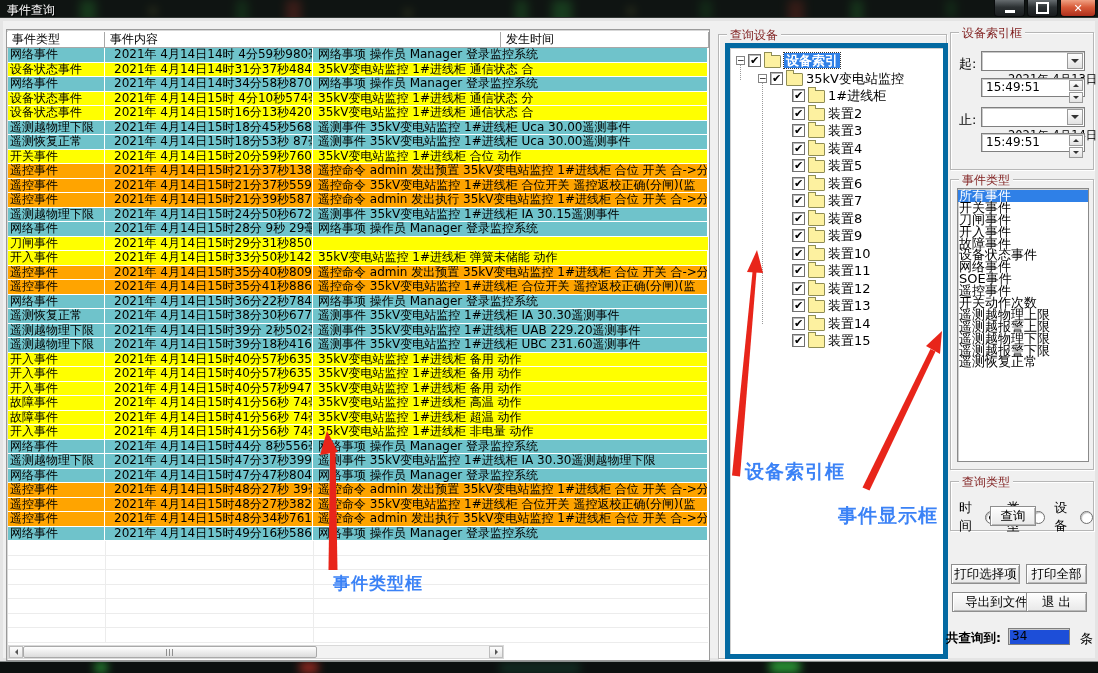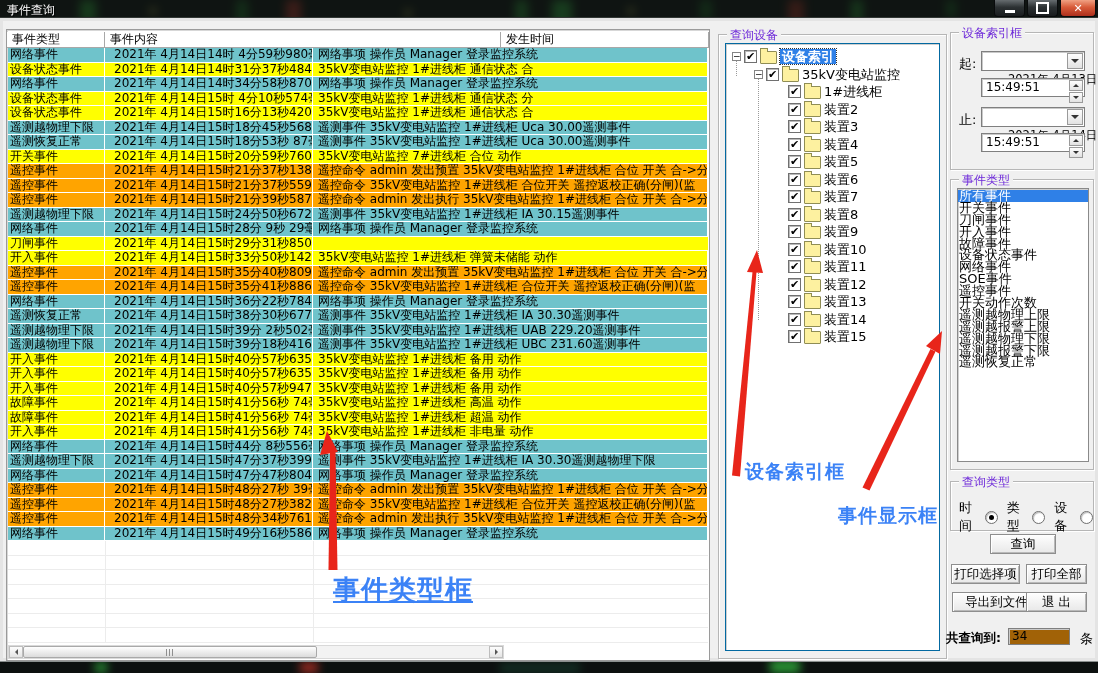--- a/index.html
+++ b/index.html
@@ -11,21 +11,21 @@
   .title{position:absolute;left:7px;top:2px;color:#fff;font-size:12px;text-shadow:1px 1px 1px #000;}
   .winbtns{position:absolute;right:2px;top:0;display:flex;gap:2px;z-index:6;}
   .wbtn{width:29px;height:16px;border:1px solid #090b0c;border-top:none;border-radius:0 0 4px 4px;
         background:linear-gradient(#666c6f,#2c3133 45%,#191c1e);display:flex;align-items:center;justify-content:center;cursor:pointer;}
   .wbtn.close{width:34px;background:linear-gradient(#f0a183,#d85b39 45%,#ad2f1d);color:#fff;font-size:11px;font-weight:bold;}
   .g-min{width:10px;height:3px;background:#fff;margin-top:7px;}
   .g-max{width:9px;height:8px;border:2px solid #fff;}
   .winbody{position:absolute;left:0;top:18px;width:1092px;height:637px;background:#f0f0f0;border:3px solid #e4e4e4;outline:1px solid #8a8f8e;}
   
   .group{position:absolute;border:1px solid #b6b6b6;box-shadow:inset 1px 1px 0 #fff, 1px 1px 0 #fff;background:#f0f0f0;}
-  .legend{position:absolute;top:-8px;left:8px;background:#f0f0f0;padding:0 3px;font-size:12px;color:#6d28d9;}
+  .legend{position:absolute;top:-8px;left:8px;background:#f0f0f0;padding:0 3px;font-size:12px;color:#7f1d1d;}
   
   .etable{position:absolute;left:6px;top:29px;width:702px;height:630px;background:#fff;border:1px solid #9a9a9a;box-shadow:inset 1px 1px 0 #d7d7d7;}
   .thead{display:flex;height:15px;margin-top:2px;border-bottom:1px solid #a8a8a8;background:#fff;font-size:12px;line-height:15px;}
   .th{border-right:1px solid #a8a8a8;box-shadow:inset -1px 0 0 #fff;padding-left:5px;box-sizing:border-box;white-space:pre;}
   .th1{width:98px;}.th2{width:208px;}.th3{flex:1;}
   .rows{position:absolute;left:1px;right:1px;top:18px;}
   .trow-e{display:flex;height:14.5px;line-height:13.7px;font-size:12px;box-sizing:border-box;border-bottom:1px solid #fff;white-space:pre;overflow:hidden;}
   .td{box-sizing:border-box;border-right:1px solid #fff;overflow:hidden;}
   .td1{width:97px;padding-left:2px;}.td2{width:208px;padding-left:9px;}.td3{flex:1;padding-left:5px;}
   .cyan{background:#6fc3cb;}.yellow{background:#ffff00;}.orange{background:#ffa400;}
@@ -36,21 +36,21 @@
   .hscroll{position:absolute;left:1px;bottom:1px;width:496px;height:14px;background:#f3f3f3;border:1px solid #d9d9d9;box-sizing:border-box;}
   .sbtn{position:absolute;top:0;width:14px;height:12px;background:linear-gradient(#fdfdfd,#e4e4e4);border:1px solid #bdbdbd;box-sizing:border-box;display:flex;align-items:center;justify-content:center;}
   .sbtn.left{left:0;}.sbtn.right{right:0;}
   .tri-l{width:0;height:0;border:3px solid transparent;border-right-color:#555;margin-left:-3px;}
   .tri-r{width:0;height:0;border:3px solid transparent;border-left-color:#555;margin-right:-3px;}
   .thumb{position:absolute;left:14px;top:0;width:294px;height:12px;background:linear-gradient(#ffffff,#dcdcdc);border:1px solid #a9a9a9;border-radius:2px;box-sizing:border-box;}
   .grip{position:absolute;left:50%;top:2px;transform:translateX(-50%);width:8px;height:7px;
         background:repeating-linear-gradient(to right,#8f8f8f 0 1px,transparent 1px 3px);}
   
   .gb-device{left:718px;top:34px;width:227px;height:623px;}
-  .treebox{position:absolute;left:6px;top:8px;width:213px;height:606px;background:#fff;border:1px solid #0369a1;box-shadow:inset 1px 1px 0 #cfcfcf;overflow:hidden;}
+  .treebox{position:absolute;left:6px;top:8px;width:213px;height:606px;background:#fff;border:5px solid #0369a1;box-shadow:inset 1px 1px 0 #cfcfcf;overflow:hidden;}
   .tree{position:absolute;left:0;top:4px;right:0;}
   .vline{position:absolute;border-left:1px dotted #9a9a9a;}
   .trow{display:flex;align-items:center;height:17.5px;gap:3px;position:relative;}
   .lv0{margin-left:6px;}.lv1{margin-left:28px;}.lv2{margin-left:62px;}
   .expander{display:none;width:9px;height:9px;box-sizing:border-box;border:1px solid #848484;background:#fff;flex:none;position:relative;}
   .lv0 .expander,.lv1 .expander{display:block;}
   .expander::after{content:'−';position:absolute;left:0;top:-3px;width:7px;font-size:9px;line-height:13px;color:#000;text-align:center;}
   .cb{width:13px;height:13px;box-sizing:border-box;background:#fff;border:1px solid #707070;box-shadow:inset 1px 1px 0 #b9b9b9;flex:none;position:relative;}
   .cb::after{content:'✔';position:absolute;left:1px;top:-1px;font-size:11px;font-weight:bold;color:#000;}
   .folder{width:15px;height:11px;background:#fdf1a0;border:1px solid #8f8d55;border-radius:1px;flex:none;position:relative;margin-top:2px;}
@@ -76,21 +76,21 @@
   
   .gb-qtype{left:950px;top:481px;width:142px;height:48px;}
   .radios{position:absolute;left:8px;top:17px;display:flex;gap:9px;font-size:13px;align-items:center;}
   .opt{display:flex;align-items:center;gap:2px;}
   .radio{width:11px;height:11px;border-radius:50%;border:1px solid #6f6f6f;background:#fff;box-shadow:inset 1px 1px 1px #bbb;position:relative;flex:none;}
   .dot{display:none;position:absolute;left:3px;top:3px;width:5px;height:5px;border-radius:50%;background:#000;}
   .opt.on .dot{display:block;}
   
   .btn{position:absolute;background:linear-gradient(#fefefe,#e8e8e8);border:1px solid #8e8e8e;box-shadow:inset 1px 1px 0 #fff, inset -1px -1px 0 #b9b9b9;font-size:12.5px;display:flex;align-items:center;justify-content:center;box-sizing:border-box;cursor:pointer;color:#000;white-space:pre;}
   .statuslbl{position:absolute;left:946px;top:630px;font-size:12.5px;font-weight:bold;}
-  .statusbox{position:absolute;left:1008px;top:628px;width:62px;height:17px;background:#a16207;border:1px solid #7f7f7f;box-shadow:inset 1px 1px 0 #c9c9c9;box-sizing:border-box;font-size:12px;line-height:15px;padding-left:3px;}
+  .statusbox{position:absolute;left:1008px;top:628px;width:62px;height:17px;background:#1d4ed8;border:1px solid #7f7f7f;box-shadow:inset 1px 1px 0 #c9c9c9;box-sizing:border-box;font-size:12px;line-height:15px;padding-left:3px;}
   .statusunit{position:absolute;left:1080px;top:630px;font-size:13px;}
   
   .ann{position:absolute;color:#3b82f6;font-weight:bold;z-index:8;white-space:nowrap;}
   #svg-overlay{position:absolute;left:0;top:0;z-index:7;pointer-events:none;}
 </style>
 </head>
 <body>
 
 <div id="page">
 
@@ -176,21 +176,21 @@
 
         <div class="trow-e cyan">
           <div class="td td1">遥测恢复正常</div>
           <div class="td td2">2021年 4月14日15时18分53秒 87毫秒</div>
           <div class="td td3">遥测事件 35kV变电站监控 1#进线柜 Uca 30.00遥测事件</div>
         </div>
 
         <div class="trow-e yellow">
           <div class="td td1">开关事件</div>
           <div class="td td2">2021年 4月14日15时20分59秒760毫秒</div>
-          <div class="td td3">35kV变电站监控 7#进线柜 合位 动作</div>
+          <div class="td td3">35kV变电站监控 1#进线柜 合位 动作</div>
         </div>
 
         <div class="trow-e orange">
           <div class="td td1">遥控事件</div>
           <div class="td td2">2021年 4月14日15时21分37秒138毫秒</div>
           <div class="td td3">遥控命令 admin 发出预置 35kV变电站监控 1#进线柜 合位 开关 合-&gt;分</div>
         </div>
 
         <div class="trow-e orange">
           <div class="td td1">遥控事件</div>
@@ -575,35 +575,35 @@
           <span class="radio"></span>
         </span>
 
         <span class="opt">
           <span>设备</span>
           <span class="radio"></span>
         </span>
       </div>
   </div>
 
-  <div class="btn" style="left:990px;top:534px;width:66px;height:20px;">查询</div>
+  <div class="btn" style="left:990px;top:506px;width:46px;height:20px;">查询</div>
   <div class="btn" style="left:951px;top:564px;width:69px;height:20px;">打印选择项</div>
   <div class="btn" style="left:1026px;top:564px;width:61px;height:20px;">打印全部</div>
   <div class="btn" style="left:952px;top:592px;width:89px;height:20px;">导出到文件</div>
   <div class="btn" style="left:1026px;top:592px;width:61px;height:20px;">退 出</div>
 
   <span class="statuslbl">共查询到:</span>
   <div class="statusbox">34</div>
   <span class="statusunit">条</span>
 
   <svg id="svg-overlay" width="1098" height="673">
     <polygon points="327,431 320,455 338,452" fill="#e8251a"></polygon>
     <polygon points="330,452 335.5,452 337.5,570 328.5,570" fill="#e8251a"></polygon>
     <polygon points="757,250 747,272 763,273" fill="#e8251a"></polygon>
     <polygon points="752.5,272 756.5,272 740,476.5 732,475.5" fill="#e8251a"></polygon>
     <polygon points="942,331 926,346 940,354" fill="#e8251a"></polygon>
     <polygon points="930.5,349 935.5,351.5 869.5,490.5 862.5,487.5" fill="#e8251a"></polygon>
   </svg>
-  <div class="ann" style="left:333px;top:572px;font-size:27px;letter-spacing:1px;text-decoration:underline;">事件类型框</div>
+  <div class="ann" style="left:333px;top:572px;font-size:17px;letter-spacing:1px;">事件类型框</div>
   <div class="ann" style="left:745px;top:459px;font-size:19px;letter-spacing:1px;">设备索引框</div>
   <div class="ann" style="left:838px;top:503px;font-size:19px;letter-spacing:1px;">事件显示框</div>
 
 </div>
 
 </body></html>

